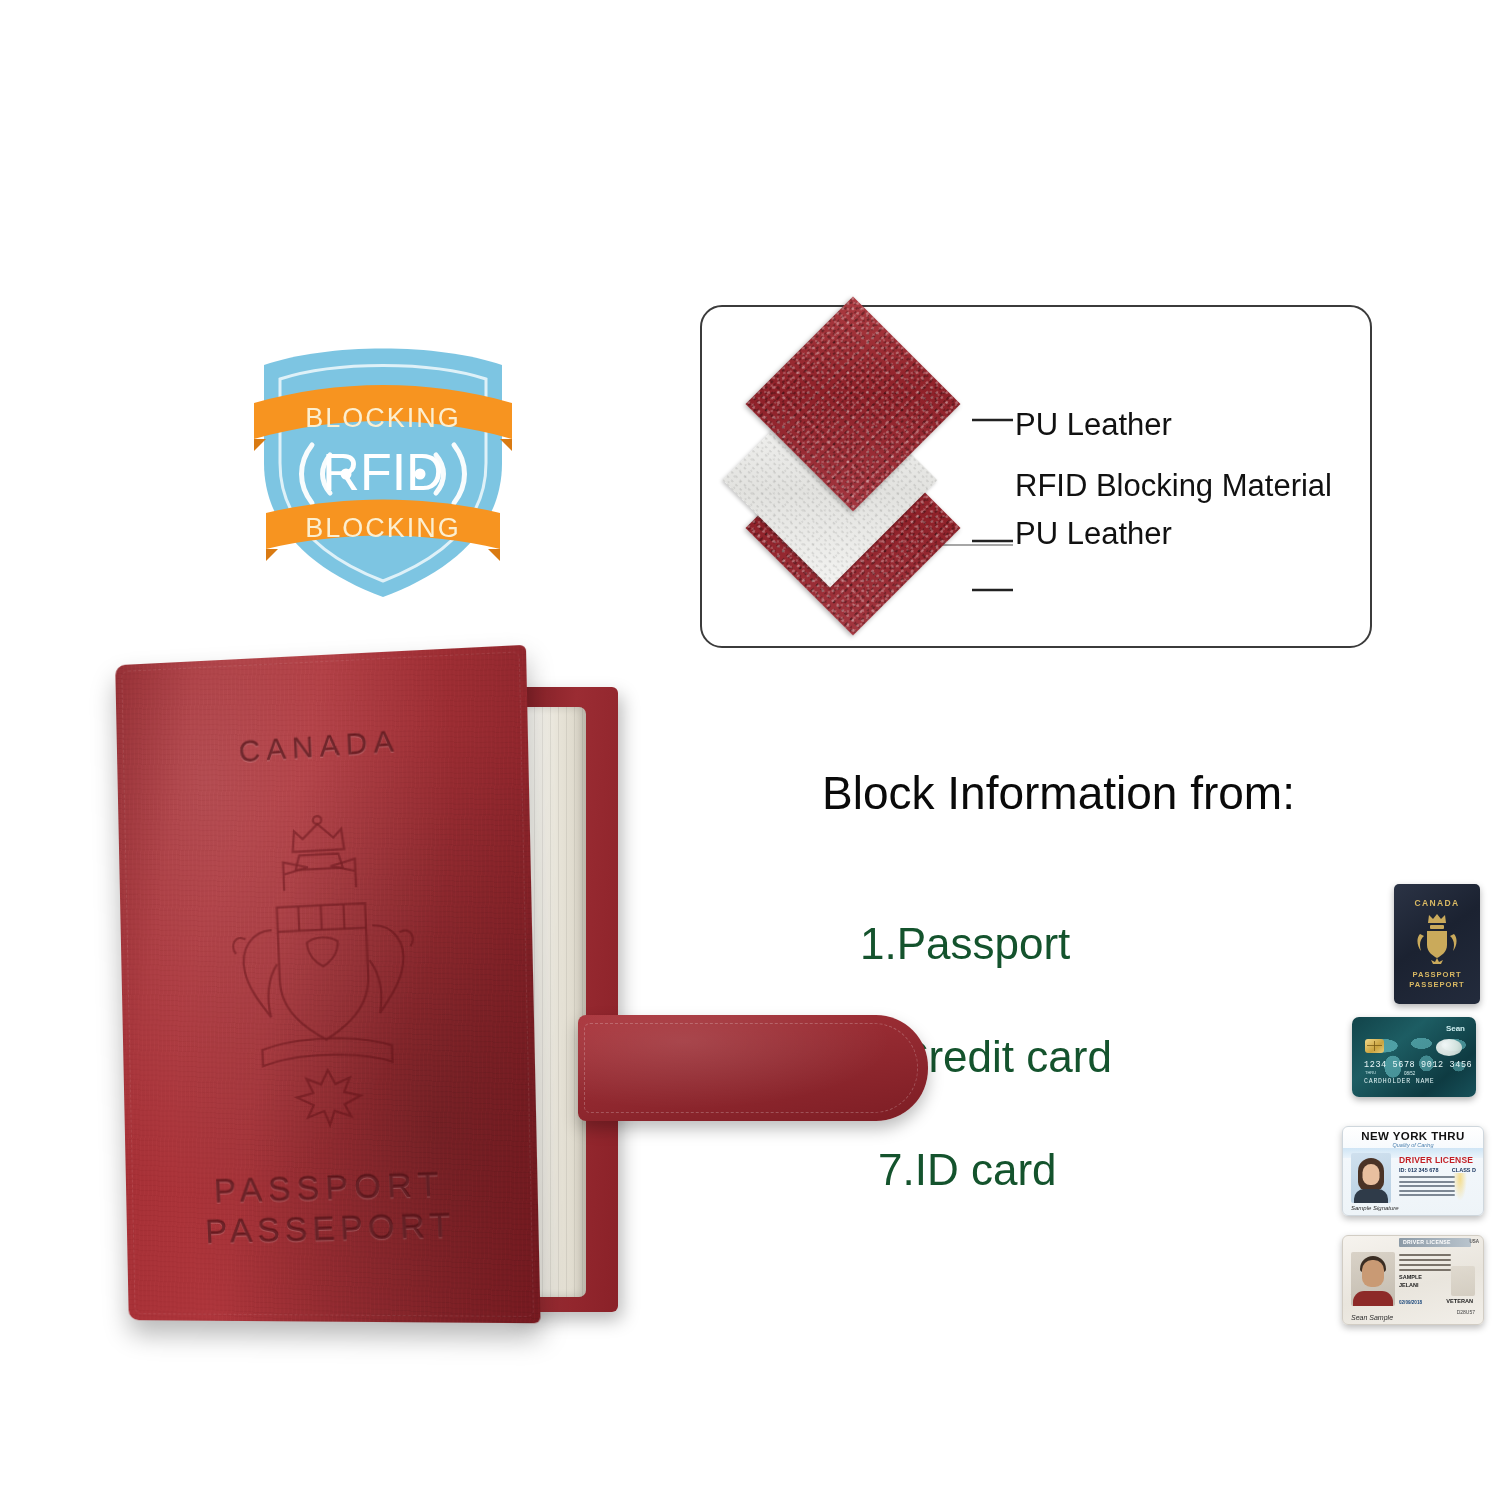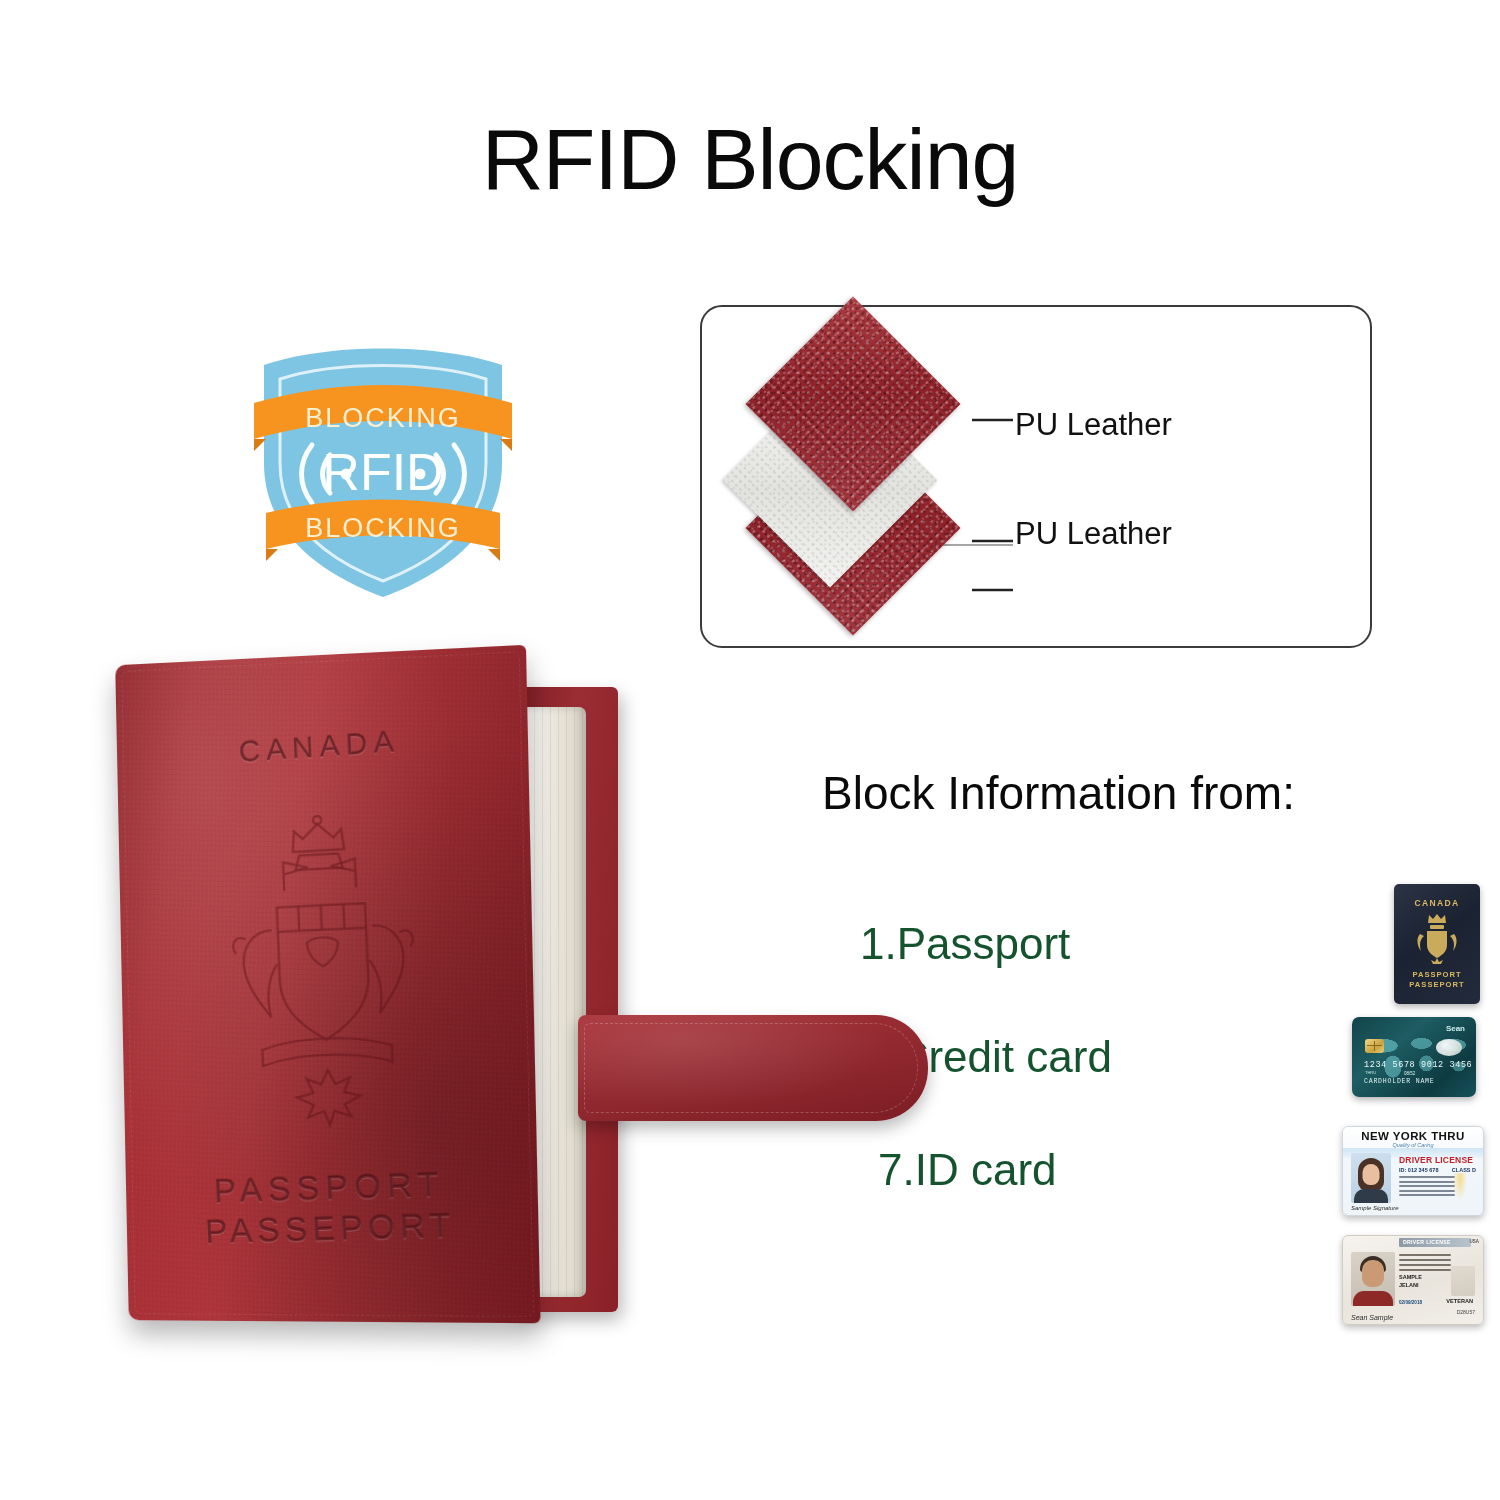--- a/index.html
+++ b/index.html
@@ -320,21 +320,20 @@
   .tn-az .vet{position:absolute;right:10px;bottom:20px;font-size:5.6px;font-weight:700;color:#1b1b1b;}
   .tn-az .sig{position:absolute;left:8px;bottom:3px;font-size:7px;font-style:italic;color:#2b2b2b;}
   .tn-az .dob{position:absolute;left:56px;bottom:19px;font-size:4.6px;font-weight:700;color:#17457a;}
   .tn-az .docno{position:absolute;right:8px;bottom:9px;font-size:5px;color:#444;}
 </style>
 </head>
 <body>
 
 <div class="stage">
 
-  <div class="title">RFID Blocking</div>
 
   <div class="badge">
     <svg viewBox="0 0 270 270" xmlns="http://www.w3.org/2000/svg">
       <defs>
         <clipPath id="shieldclip">
           <path d="M16 30 C80 8,190 8,254 30 L254 128 C254 196,200 238,135 262 C70 238,16 196,16 128 Z"></path>
         </clipPath>
       </defs>
       <path d="M16 30 C80 8,190 8,254 30 L254 128 C254 196,200 238,135 262 C70 238,16 196,16 128 Z" fill="#7DC5E2"></path>
       <path d="M32 44 C88 26,182 26,238 44 L238 128 C238 188,192 224,135 246 C78 224,32 188,32 128 Z" fill="none" stroke="#ffffff" stroke-width="3" opacity=".75"></path>
@@ -377,20 +376,21 @@
   </div>
 
   <svg class="leaders" viewBox="0 0 672 343">
     <line x1="272" y1="115" x2="313" y2="115" stroke="#222" stroke-width="2.4"></line>
     <line x1="238" y1="240" x2="313" y2="240" stroke="#888" stroke-width="1.6"></line>
     <line x1="272" y1="236" x2="313" y2="236" stroke="#222" stroke-width="2.4"></line>
     <line x1="272" y1="285" x2="313" y2="285" stroke="#222" stroke-width="2.4"></line>
   </svg>
 
   <div class="lbl lbl-1">PU Leather</div>
+  <div class="lbl lbl-2">RFID Blocking Material</div>
   <div class="lbl lbl-3">PU Leather</div>
 
   <div class="product">
     <div class="backcover"></div>
     <div class="pages"></div>
     <div class="strap"></div>
     <div class="cover">
       <div class="grain"></div>
       <div class="emboss emb-canada">CANADA</div>
       <div class="arms">

